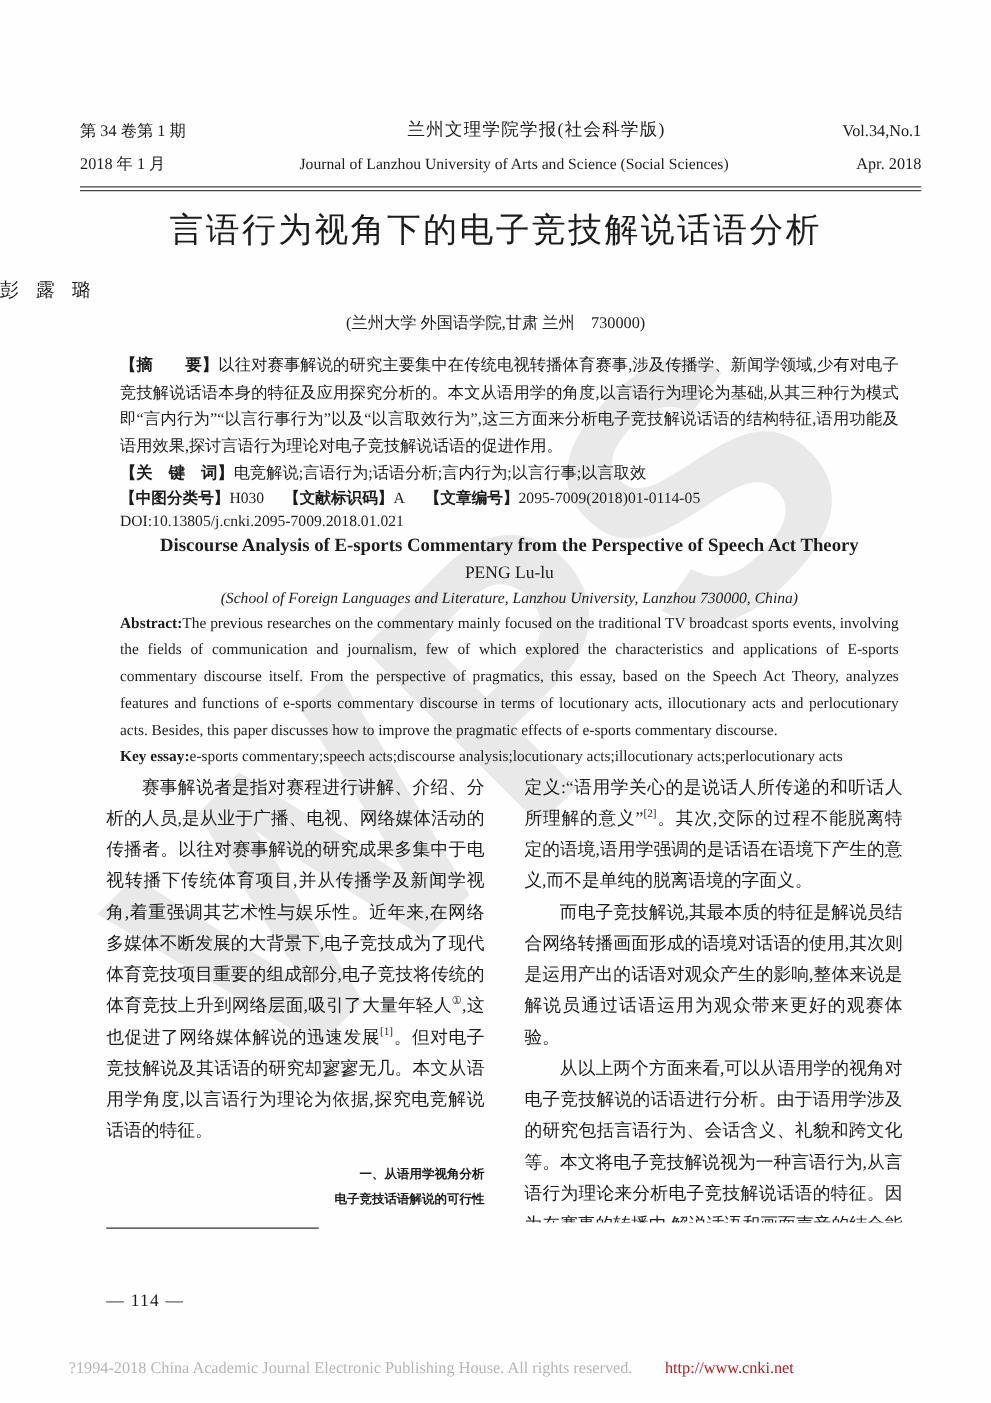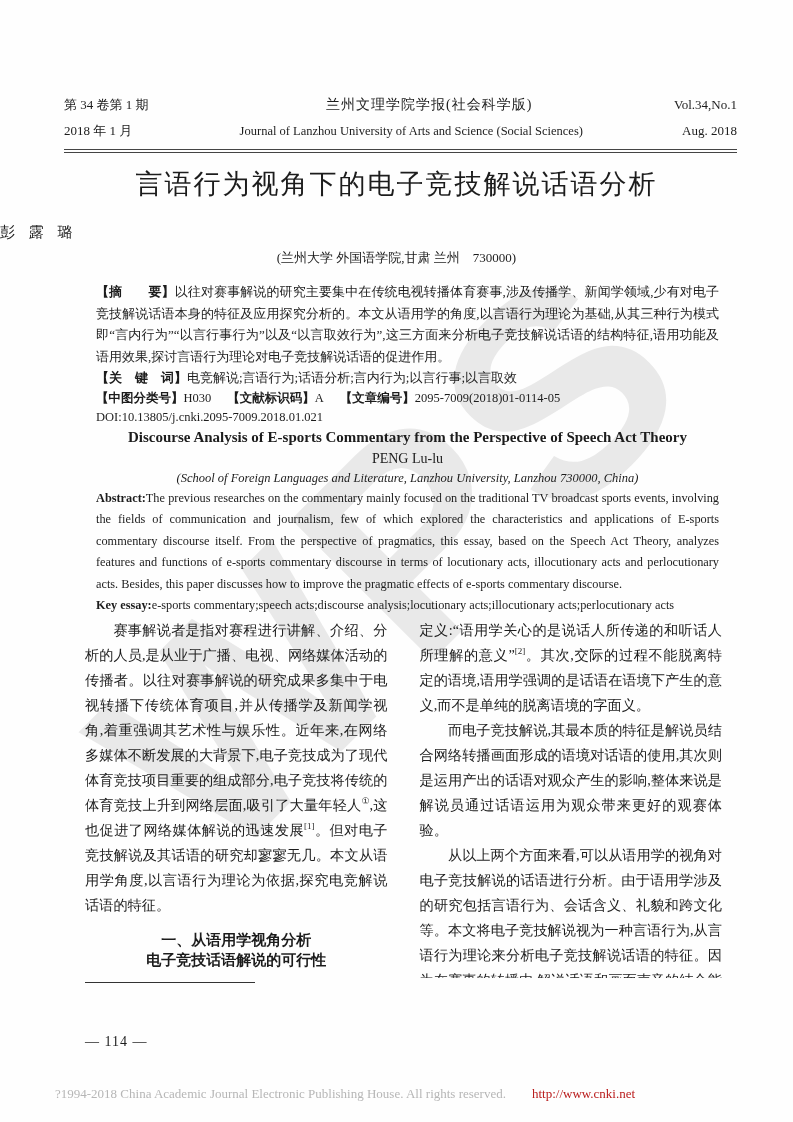--- a/index.html
+++ b/index.html
@@ -38,21 +38,21 @@
   .en-affil{font-size:12.5px;line-height:19px;text-align:center;font-style:italic;}
   .en-abstract{font-size:12.3px;line-height:21.5px;text-align:justify;margin-top:1px;}
   .en-keywords{font-size:12.3px;line-height:21.5px;}
   
   .columns{position:absolute;top:618px;left:85px;right:71px;height:360px;overflow:hidden;
            display:flex;gap:32px;}
   .col{flex:1;}
   .body-p{margin:0;font-size:14.2px;line-height:25px;text-align:justify;}
   .indent{text-indent:2em;}
   sup{font-size:9px;line-height:0;}
-  .sec-heading{text-align:center;font-size:15px;line-height:20px;margin:12px 0 10px 0;}
+  .sec-heading{text-align:right;font-size:10px;line-height:20px;margin:12px 0 10px 0;}
   
   .fn-rule{position:absolute;top:982px;left:85px;width:170px;border-top:1px solid #333;}
   .footnotes{position:absolute;top:988px;left:110px;right:72px;}
   .footnotes p{margin:0;font-size:12.5px;line-height:23px;}
   .footnotes .hei{font-size:12.5px;}
   .pagenum{position:absolute;top:1034px;left:85px;font-size:14px;letter-spacing:1px;}
   .copyright{position:absolute;top:1086px;left:55px;right:40px;font-size:13px;color:#b6b6b6;}
   .cnki-link{margin-left:26px;color:#b91c1c;text-decoration:none;}
 </style>
 </head>
@@ -66,21 +66,21 @@
     <div class="jh-left">
       <div>第 34 卷第 1 期</div>
       <div>2018 年 1 月</div>
     </div>
     <div class="jh-center">
       <div class="cn">兰州文理学院学报(社会科学版)</div>
       <div class="en">Journal of Lanzhou University of Arts and Science (Social Sciences)</div>
     </div>
     <div class="jh-right">
       <div>Vol.34,No.1</div>
-      <div>Aug. 2018</div>
+      <div>Apr. 2018</div>
     </div>
   </div>
   <div class="double-rule"></div>
 
   <h1 class="title">言语行为视角下的电子竞技解说话语分析</h1>
   <div class="author">彭 露 璐</div>
   <div class="affil">(兰州大学 外国语学院,甘肃 兰州　730000)</div>
 
   <div class="meta-flow">
     <p class="cn-abstract"><b class="hei">【摘　　要】</b><span>以往对赛事解说的研究主要集中在传统电视转播体育赛事,涉及传播学、新闻学领域,少有对电子竞技解说话语本身的特征及应用探究分析的。本文从语用学的角度,以言语行为理论为基础,从其三种行为模式即“言内行为”“以言行事行为”以及“以言取效行为”,这三方面来分析电子竞技解说话语的结构特征,语用功能及语用效果,探讨言语行为理论对电子竞技解说话语的促进作用。</span></p>

